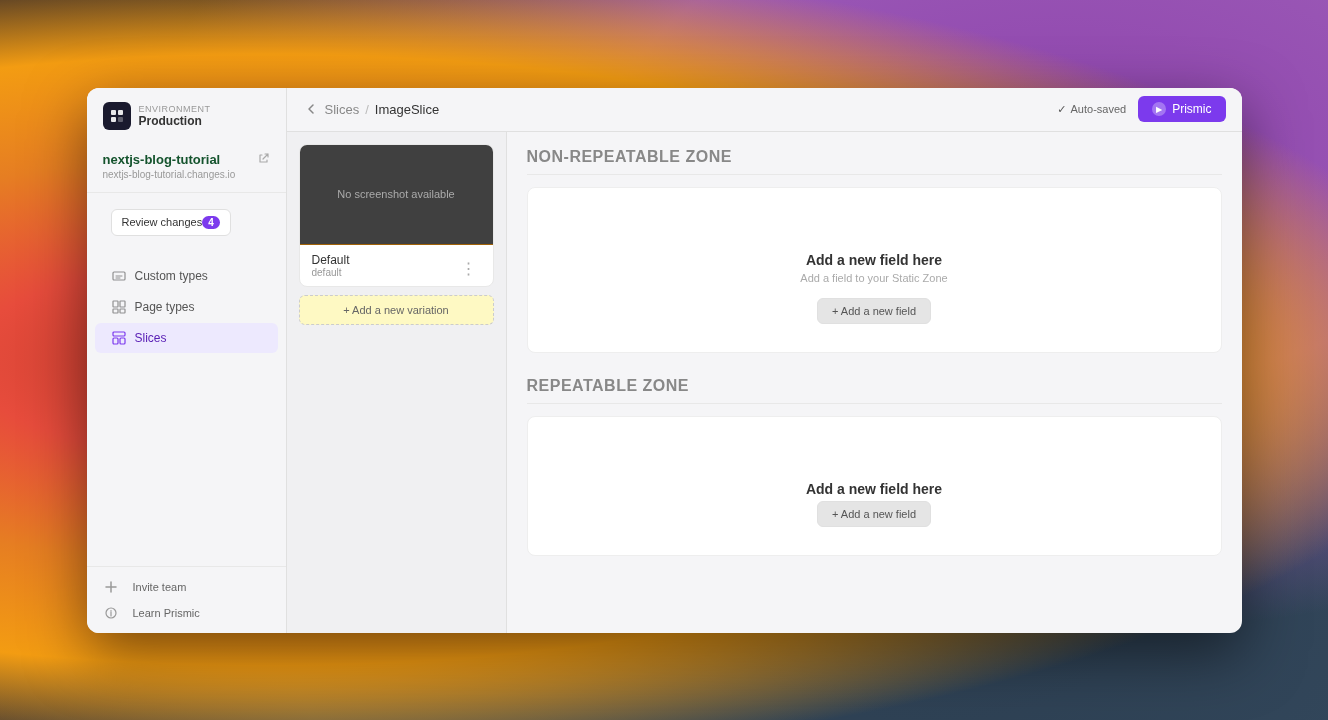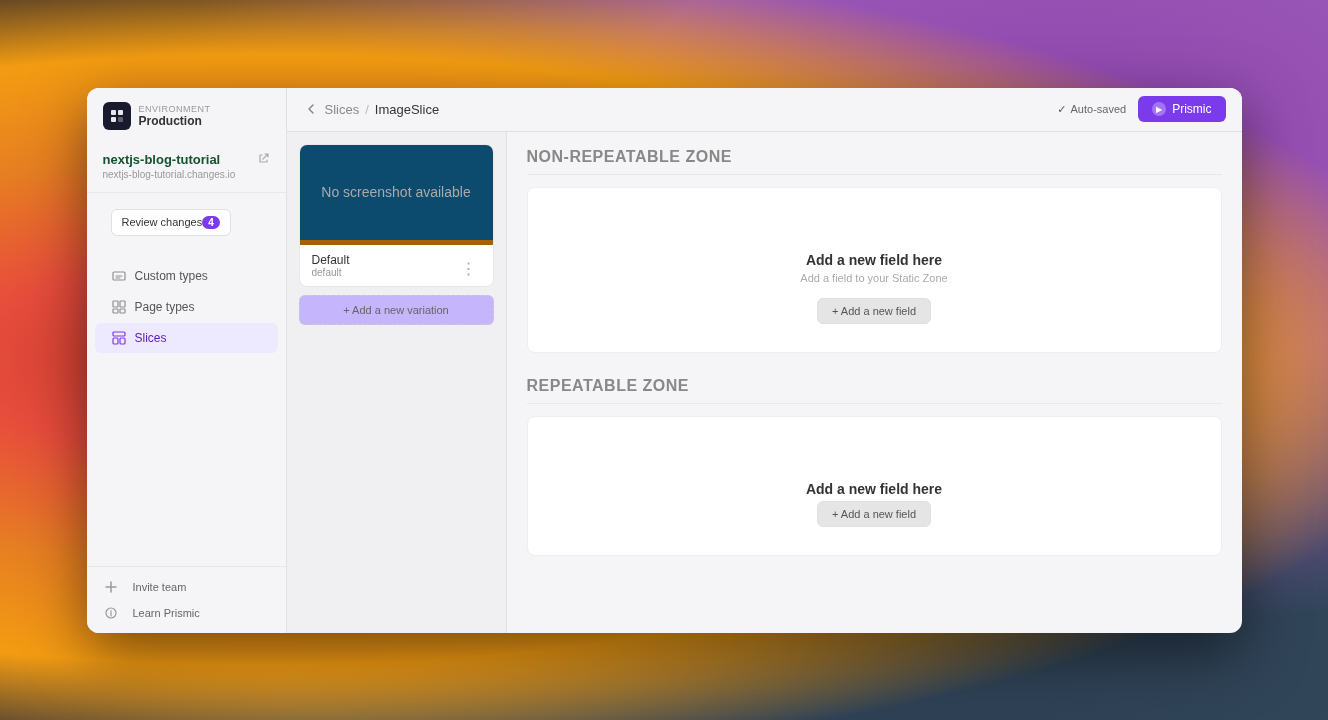--- a/index.html
+++ b/index.html
@@ -315,27 +315,27 @@
     .slice-card {
       background: white;
       border-radius: 8px;
       overflow: hidden;
       border: 1px solid #e8e8e8;
       cursor: pointer;
     }
 
     .slice-preview {
       height: 100px;
-      background: #0c4a6e;
+      background: #404040;
       display: flex;
       align-items: center;
       justify-content: center;
-      font-size: 14px;
+      font-size: 11px;
       color: #aaa;
-      border-bottom: 5px solid #a16207;
+      border-bottom: 1px solid #a16207;
     }
 
     .slice-info {
       padding: 8px 12px;
       display: flex;
       align-items: flex-end;
       justify-content: space-between;
     }
 
     .slice-name {
@@ -350,21 +350,21 @@
     }
 
     .slice-menu {
       color: #aaa;
       font-size: 16px;
       cursor: pointer;
       padding: 0 4px;
     }
 
     .add-variation-btn {
-      background: #c4b5fd;
+      background: #fef9c3;
       border: 1px dashed #ccc;
       border-radius: 6px;
       padding: 8px;
       text-align: center;
       font-size: 11px;
       color: #666;
       cursor: pointer;
       display: flex;
       align-items: center;
       justify-content: center;

